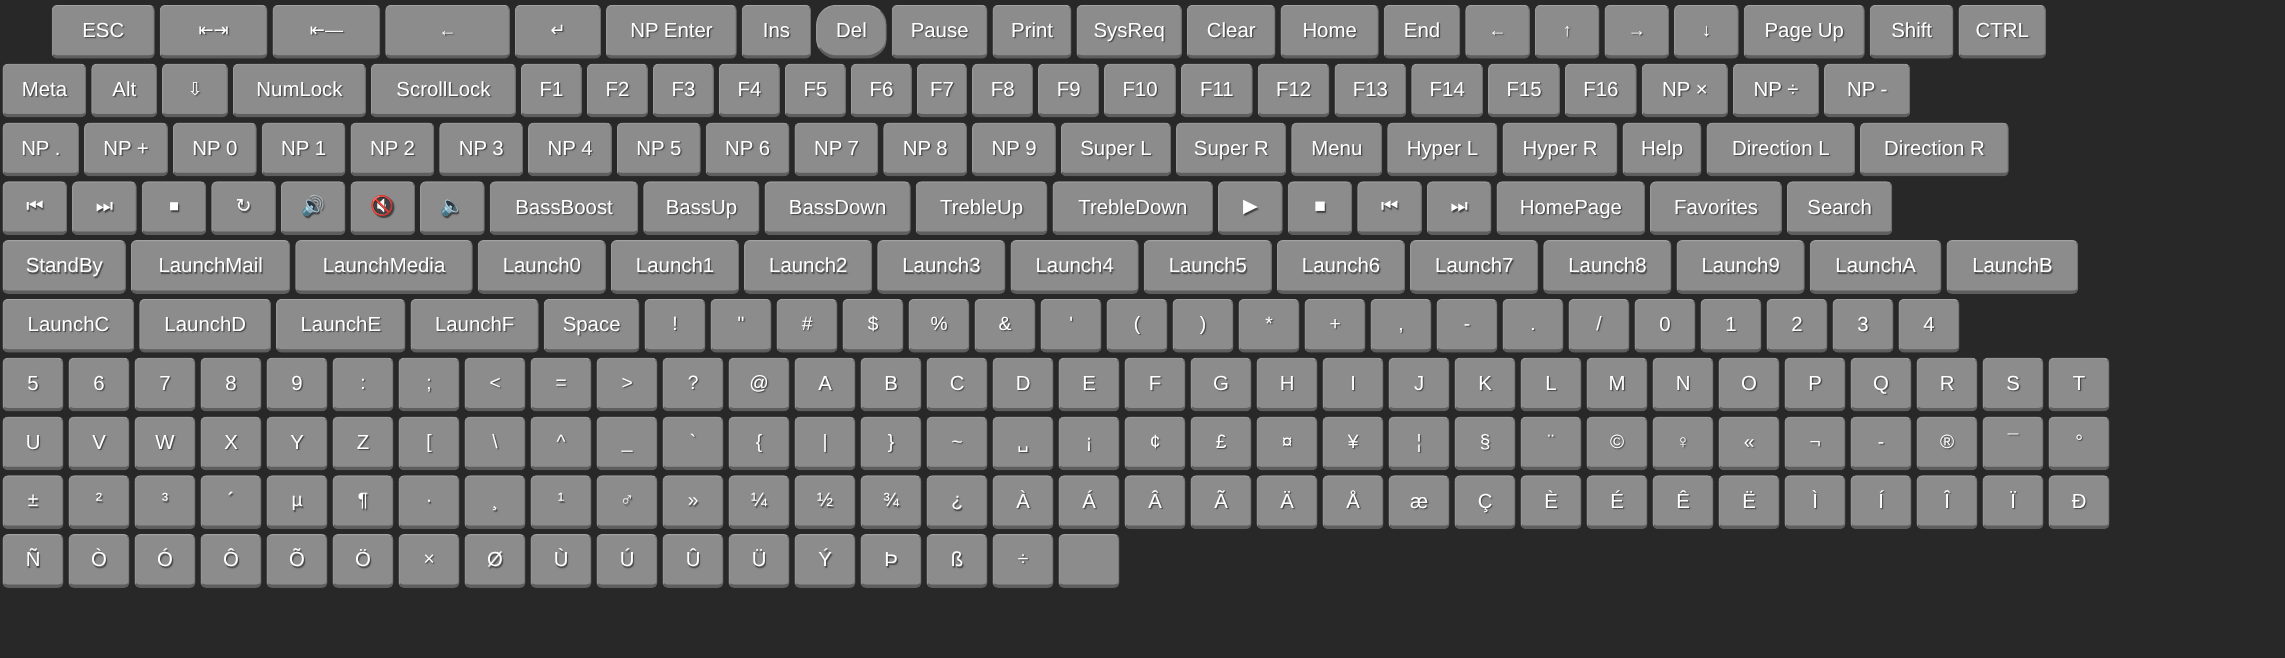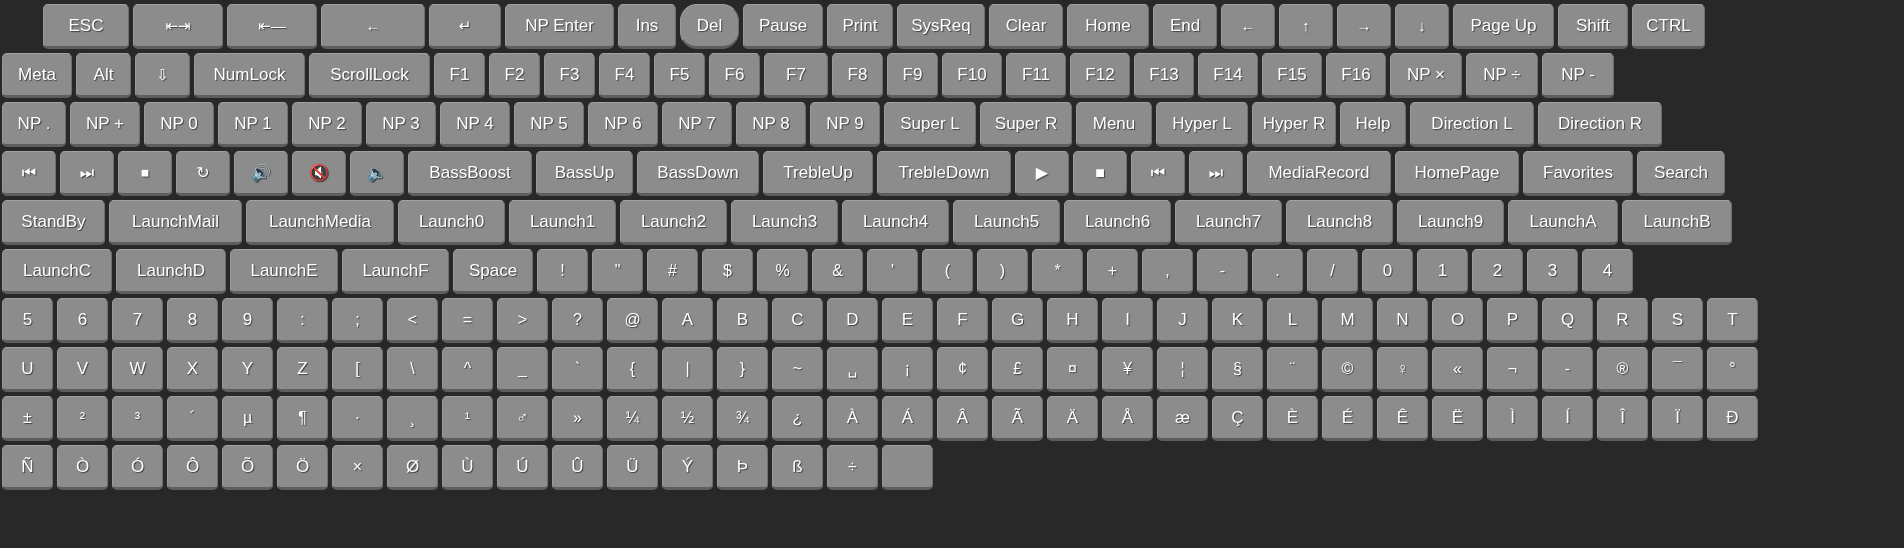--- a/index.html
+++ b/index.html
@@ -101,21 +101,21 @@
       <div class="key" style="width: 55px;">Alt</div>
       <div class="key glyph" style="width: 55px;">⇩</div>
       <div class="key" style="width: 111px;">NumLock</div>
       <div class="key" style="width: 121px;">ScrollLock</div>
       <div class="key" style="width: 51px;">F1</div>
       <div class="key" style="width: 51px;">F2</div>
       <div class="key" style="width: 51px;">F3</div>
       <div class="key" style="width: 51px;">F4</div>
       <div class="key" style="width: 51px;">F5</div>
       <div class="key" style="width: 51px;">F6</div>
-      <div class="key" style="width: 64px;">F7</div>
+      <div class="key" style="width: 42px;">F7</div>
       <div class="key" style="width: 51px;">F8</div>
       <div class="key" style="width: 51px;">F9</div>
       <div class="key" style="width: 60px;">F10</div>
       <div class="key" style="width: 60px;">F11</div>
       <div class="key" style="width: 60px;">F12</div>
       <div class="key" style="width: 60px;">F13</div>
       <div class="key" style="width: 60px;">F14</div>
       <div class="key" style="width: 60px;">F15</div>
       <div class="key" style="width: 60px;">F16</div>
       <div class="key" style="width: 72px;">NP ×</div>
@@ -132,21 +132,21 @@
       <div class="key" style="width: 70px;">NP 4</div>
       <div class="key" style="width: 70px;">NP 5</div>
       <div class="key" style="width: 70px;">NP 6</div>
       <div class="key" style="width: 70px;">NP 7</div>
       <div class="key" style="width: 70px;">NP 8</div>
       <div class="key" style="width: 70px;">NP 9</div>
       <div class="key" style="width: 92px;">Super L</div>
       <div class="key" style="width: 92px;">Super R</div>
       <div class="key" style="width: 76px;">Menu</div>
       <div class="key" style="width: 92px;">Hyper L</div>
-      <div class="key" style="width: 84px;">Hyper R</div>
+      <div class="key" style="width: 96px;">Hyper R</div>
       <div class="key" style="width: 66px;">Help</div>
       <div class="key" style="width: 124px;">Direction L</div>
       <div class="key" style="width: 124px;">Direction R</div>
     </div>
     <div class="kb-row">
       <div class="key media" style="width: 54px;">⏮</div>
       <div class="key media" style="width: 54px;">⏭</div>
       <div class="key media" style="width: 54px;">⏹</div>
       <div class="key media" style="width: 54px;">↻</div>
       <div class="key media" style="width: 54px;">🔊</div>
@@ -154,21 +154,20 @@
       <div class="key media" style="width: 54px;">🔈</div>
       <div class="key" style="width: 124px;">BassBoost</div>
       <div class="key" style="width: 97px;">BassUp</div>
       <div class="key" style="width: 122px;">BassDown</div>
       <div class="key" style="width: 110px;">TrebleUp</div>
       <div class="key" style="width: 134px;">TrebleDown</div>
       <div class="key media" style="width: 54px;">▶</div>
       <div class="key media" style="width: 54px;">■</div>
       <div class="key media" style="width: 54px;">⏮</div>
       <div class="key media" style="width: 54px;">⏭</div>
-      <div class="key" style="width: 144px;">MediaRecord</div>
       <div class="key" style="width: 124px;">HomePage</div>
       <div class="key" style="width: 110px;">Favorites</div>
       <div class="key" style="width: 88px;">Search</div>
     </div>
     <div class="kb-row">
       <div class="key" style="width: 103px;">StandBy</div>
       <div class="key" style="width: 133px;">LaunchMail</div>
       <div class="key" style="width: 148px;">LaunchMedia</div>
       <div class="key" style="width: 107px;">Launch0</div>
       <div class="key" style="width: 107px;">Launch1</div>

